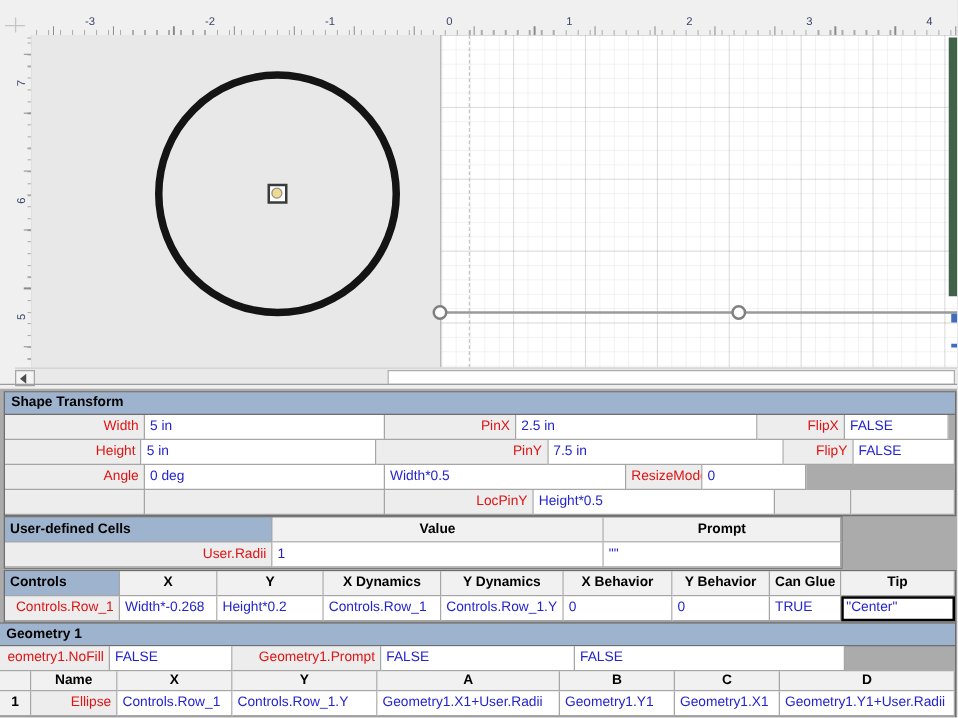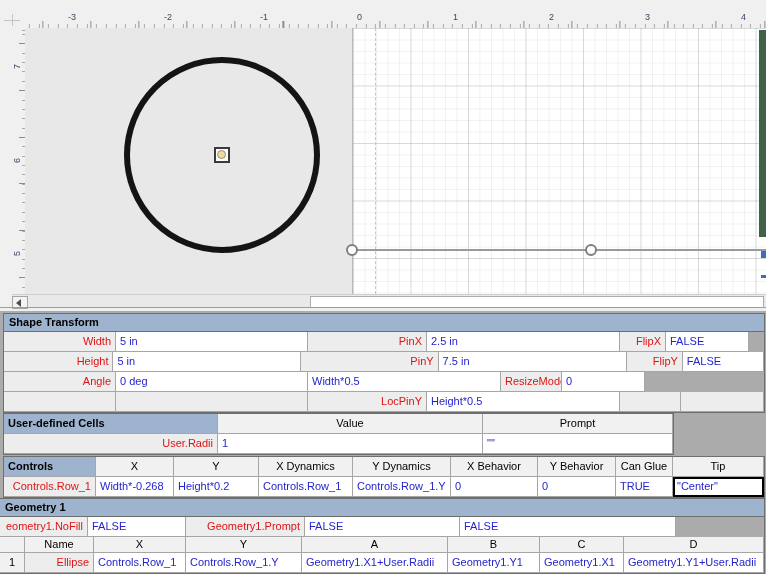--- a/index.html
+++ b/index.html
@@ -67,21 +67,21 @@
   #sheet-separator{position:absolute;left:0;top:307px;width:766px;height:1px;background:#9C9C9C;}
   
   .sec{position:absolute;border:1px solid #6E6E6E;box-sizing:content-box;}
   .sec-title{height:17px;line-height:17px;background:#9DB3CE;font-weight:bold;padding-left:5px;
     border-bottom:1px solid #6E6E6E;}
   .row{display:flex;height:20px;}
   .c{box-sizing:border-box;height:20px;line-height:19px;padding:0 4px;white-space:nowrap;overflow:hidden;
     border-right:1px solid #A6A6A6;border-bottom:1px solid #A6A6A6;}
   .lab{background:#EDEDED;color:#DE1414;text-align:right;}
   .val{background:#FFFFFF;color:#2424CE;text-align:left;}
-  .colhead{background:#F1F1F1;font-weight:normal;text-align:center;color:#000;}
+  .colhead{background:#F1F1F1;font-weight:bold;text-align:center;color:#000;}
   .secname{background:#9DB3CE;font-weight:bold;color:#000;}
   .empty{background:#EDEDED;}
   .tip-selected{outline:2px solid #000;outline-offset:-2px;}
   #sec-geometry .sec-title{border-left:none;}
 </style>
 </head>
 <body>
 
 <div id="root">
 
@@ -128,23 +128,23 @@
       <div id="scrollbar-thumb"></div>
     </div>
   </div>
   <div id="sheet-separator"></div>
 
   <div class="sec" id="sec-shape-transform" style="left:3px;top:313px;width:760px">
     <div class="sec-title">Shape Transform</div>
     <div class="row">
       <div class="c lab" style="width:112px">Width</div>
       <div class="c val" style="width:192px">5 in</div>
-      <div class="c lab" style="width:119px">PinX</div>
+      <div class="c lab" style="width:105px">PinX</div>
       <div class="c val" style="width:193px">2.5 in</div>
-      <div class="c lab" style="width:46px">FlipX</div>
+      <div class="c lab" style="width:70px">FlipX</div>
       <div class="c val" style="width:83px">FALSE</div>
     </div>
     <div class="row">
       <div class="c lab" style="width:112px">Height</div>
       <div class="c val" style="width:192px">5 in</div>
       <div class="c lab" style="width:141px">PinY</div>
       <div class="c val" style="width:193px">7.5 in</div>
       <div class="c lab" style="width:57px">FlipY</div>
       <div class="c val" style="width:83px">FALSE</div>
     </div>

